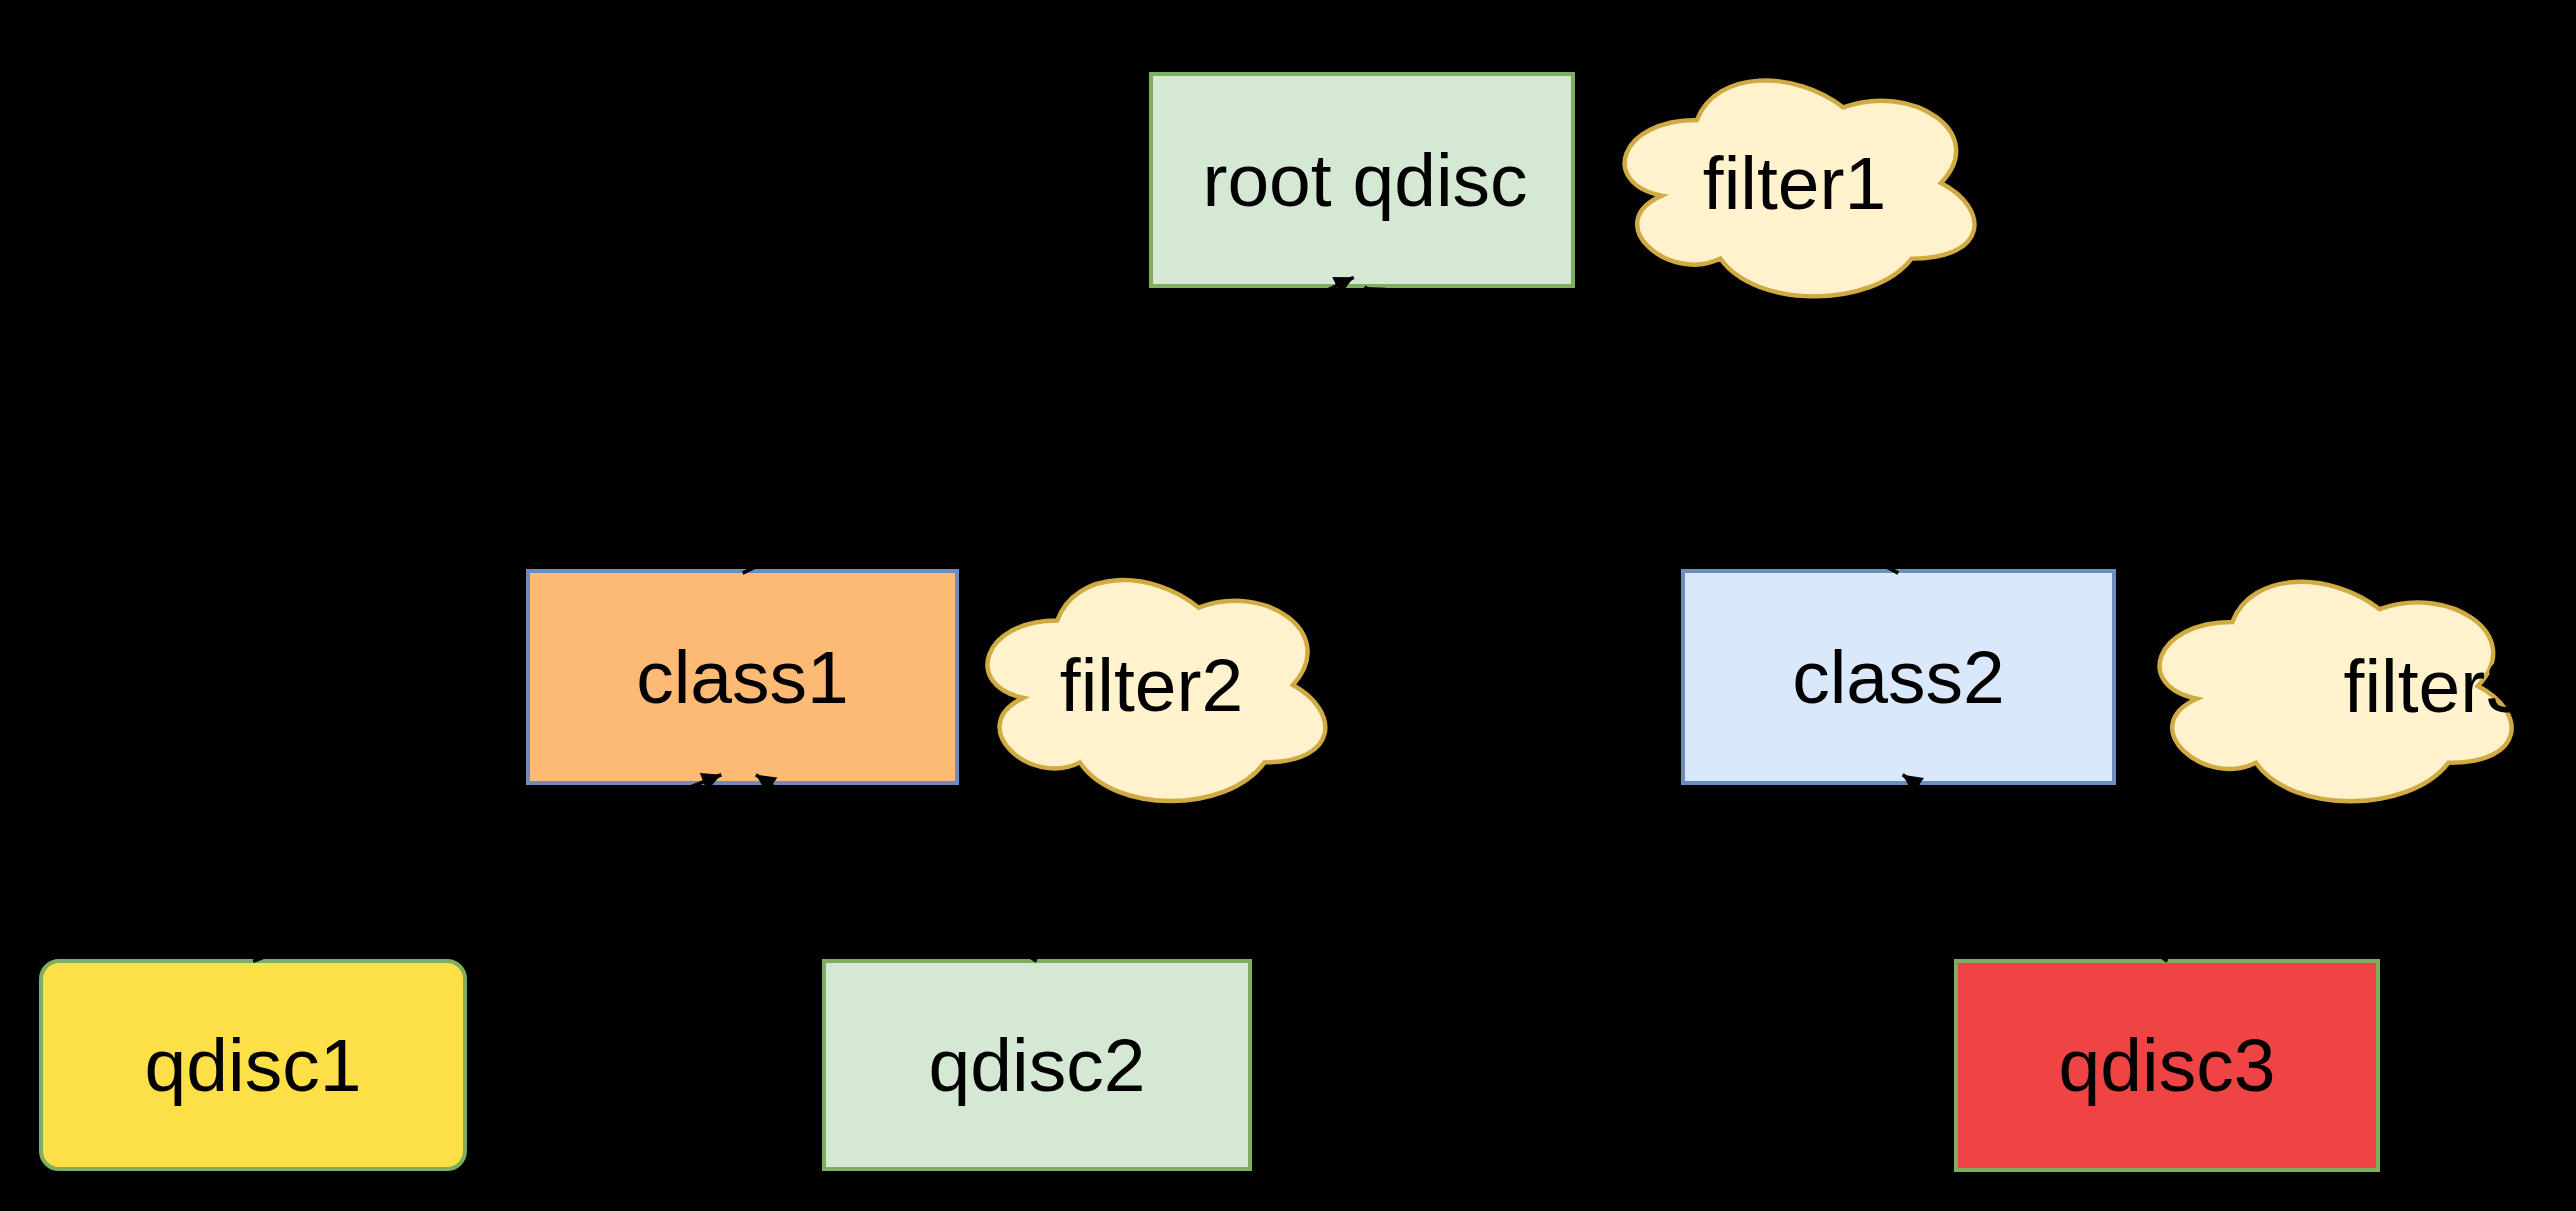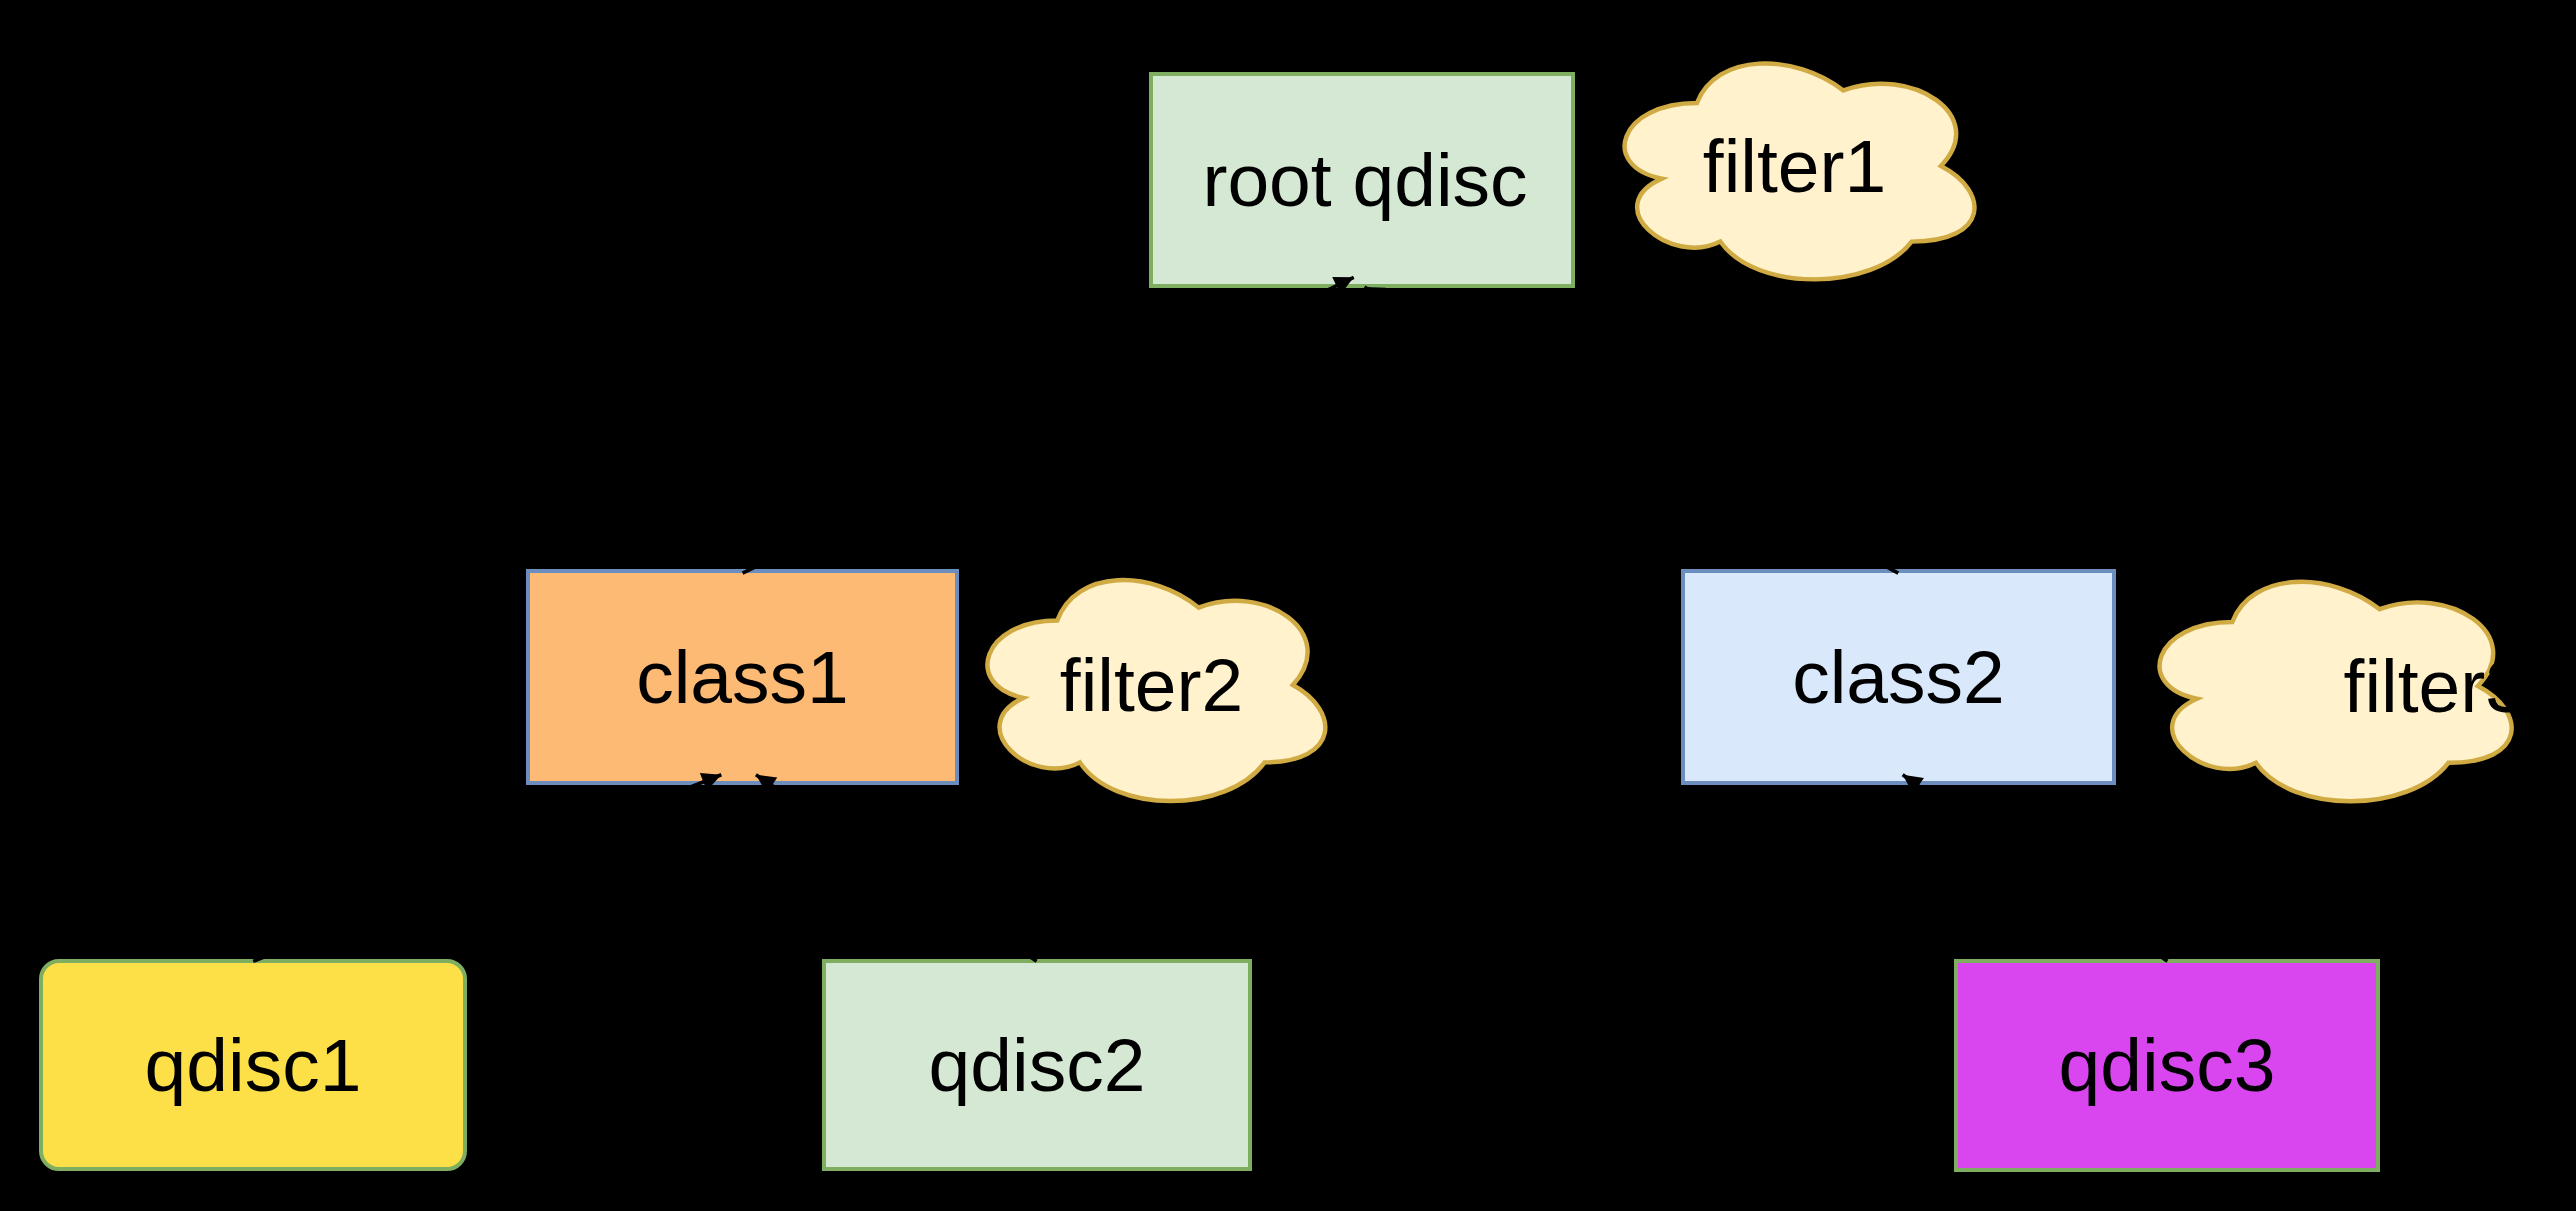--- a/index.html
+++ b/index.html
@@ -61,21 +61,21 @@
     </defs>
   <line x1="836" y1="645" x2="1524" y2="312" stroke="#000000" stroke-width="4" marker-end="url(#arrow)"></line>
       <line x1="2137" y1="645" x2="1536" y2="323" stroke="#000000" stroke-width="4" marker-end="url(#arrow)"></line>
       <line x1="285" y1="1082" x2="812" y2="872" stroke="#000000" stroke-width="4" marker-end="url(#arrow)"></line>
       <line x1="1167" y1="1082" x2="851" y2="872" stroke="#000000" stroke-width="4" marker-end="url(#arrow)"></line>
       <line x1="2440" y1="1082" x2="2142" y2="872" stroke="#000000" stroke-width="4" marker-end="url(#arrow)"></line>
     </svg>
 <div class="node rect" style="left: 1149px; top: 72px; width: 426px; height: 216px; background: rgb(213, 232, 212); border-color: rgb(127, 174, 96); padding-left: 6px;">
       <span class="label" style="color: rgb(0, 0, 0);">root qdisc</span>
     </div>
-    <div class="node cloud" style="left: 1599px; top: 40px; width: 391px; height: 252px;">
+    <div class="node cloud" style="left: 1599px; top: 57px; width: 391px; height: 252px;">
       <svg width="391" height="252" viewBox="0 0 440 284">
         <path d="M 110,71 C 22,71 0,142 70.4,156.20000000000002 C 0,187.44 79.2,255.6 136.4,227.20000000000002 C 176,284 308,284 352,227.20000000000002 C 440,227.20000000000002 440,170.4 385,142 C 440,85.2 352,28.400000000000002 275,56.800000000000004 C 220,14.200000000000001 132,14.200000000000001 110,71 Z" fill="#fff2cc" stroke="#d0aa43" stroke-width="5"></path>
       </svg>
       <span class="label" style="color: rgb(0, 0, 0);">filter1</span>
     </div>
     <div class="node rect" style="left: 526px; top: 569px; width: 433px; height: 216px; background: #fdba74; border-color: rgb(108, 142, 191);">
       <span class="label" style="color: rgb(0, 0, 0);">class1</span>
     </div>
     <div class="node cloud" style="left: 963px; top: 556px; width: 377px; height: 258px;">
       <svg width="377" height="258" viewBox="0 0 424 290">
@@ -91,17 +91,17 @@
         <path d="M 110.5,72 C 22.1,72 0,144 70.72,158.4 C 0,190.08 79.56,259.2 137.02,230.4 C 176.8,288 309.4,288 353.6,230.4 C 442,230.4 442,172.79999999999998 386.75,144 C 442,86.39999999999999 353.6,28.8 276.25,57.6 C 221,14.4 132.6,14.4 110.5,72 Z" fill="#fff2cc" stroke="#d0aa43" stroke-width="5"></path>
       </svg>
       <span class="label" style="color: rgb(0, 0, 0);">filter3</span>
     </div>
     <div class="node rect" style="left: 39px; top: 959px; width: 428px; height: 212px; background: #fde047; border-color: rgb(127, 174, 96); border-radius: 20px;">
       <span class="label" style="color: rgb(0, 0, 0);">qdisc1</span>
     </div>
     <div class="node rect" style="left: 822px; top: 959px; width: 430px; height: 212px; background: rgb(213, 232, 212); border-color: rgb(127, 174, 96);">
       <span class="label" style="color: rgb(0, 0, 0);">qdisc2</span>
     </div>
-    <div class="node rect" style="left: 1954px; top: 959px; width: 426px; height: 213px; background: #d946ef; border-color: rgb(127, 174, 96);">
+    <div class="node rect" style="left: 1954px; top: 959px; width: 426px; height: 213px; background: #ef4444; border-color: rgb(127, 174, 96);">
       <span class="label" style="color: rgb(0, 0, 0);">qdisc3</span>
     </div>
   </div>
 
 
 </body></html>

